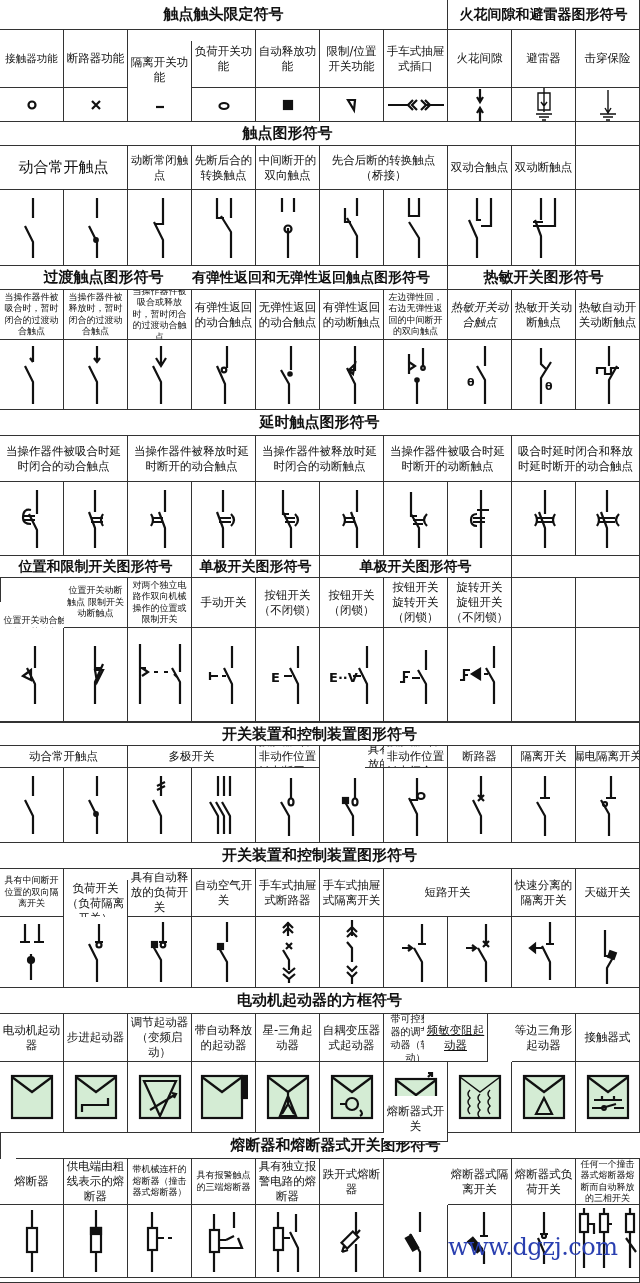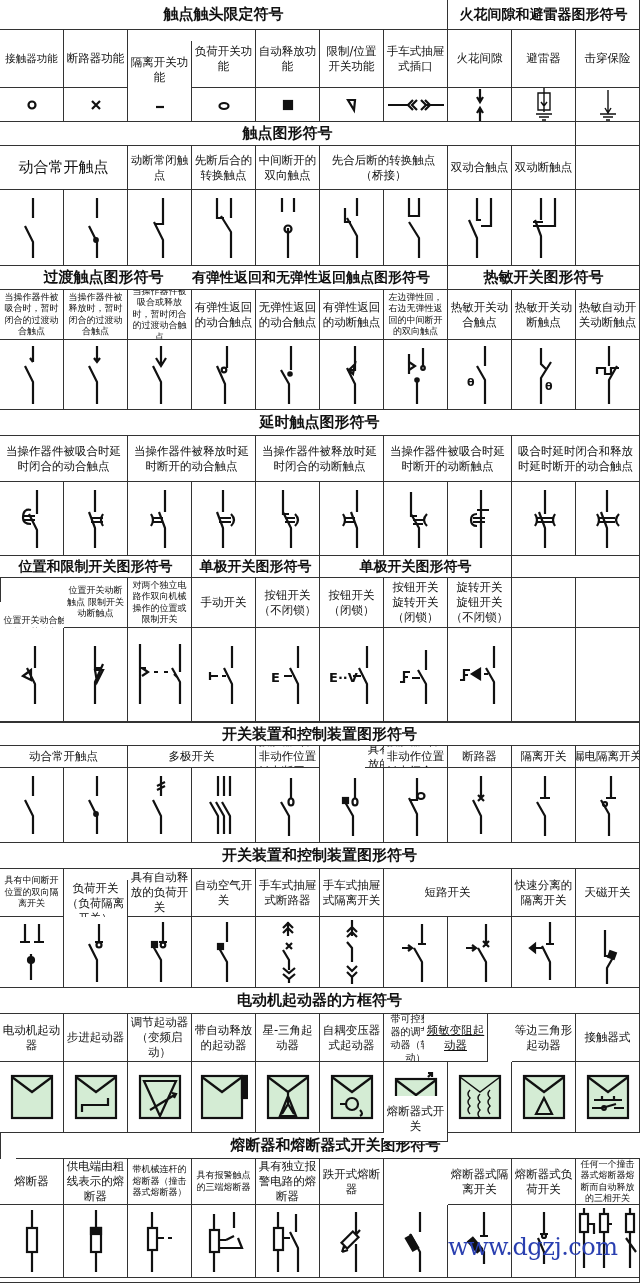--- a/index.html
+++ b/index.html
@@ -166,21 +166,21 @@
   <div class="cell title" style="left:192px;top:266px;width:256px;height:24px;font-size:14px;justify-content:flex-start;">有弹性返回和无弹性返回触点图形符号</div>
   <div class="cell title" style="left:448px;top:266px;width:192px;height:24px;">热敏开关图形符号</div>
 
   <div class="cell lbl sm" style="left:0;top:290px;width:64px;height:50px;">当操作器件被吸合时，暂时闭合的过渡动合触点</div>
   <div class="cell lbl sm" style="left:64px;top:290px;width:64px;height:50px;">当操作器件被释放时，暂时闭合的过渡动合触点</div>
   <div class="cell lbl sm" style="left:128px;top:290px;width:64px;height:50px;">当操作器件被吸合或释放时，暂时闭合的过渡动合触点</div>
   <div class="cell lbl" style="left:192px;top:290px;width:64px;height:50px;">有弹性返回的动合触点</div>
   <div class="cell lbl" style="left:256px;top:290px;width:64px;height:50px;">无弹性返回的动合触点</div>
   <div class="cell lbl" style="left:320px;top:290px;width:64px;height:50px;">有弹性返回的动断触点</div>
   <div class="cell lbl sm" style="left:384px;top:290px;width:64px;height:50px;">左边弹性回，右边无弹性返回的中间断开的双向触点</div>
-  <div class="cell lbl" style="left:448px;top:290px;width:64px;height:50px;">热敏开关动合触点</div>
+  <div class="cell lbl" style="left:448px;top:290px;width:64px;height:50px;font-style:italic;">热敏开关动合触点</div>
   <div class="cell lbl" style="left:512px;top:290px;width:64px;height:50px;">热敏开关动断触点</div>
   <div class="cell lbl" style="left:576px;top:290px;width:64px;height:50px;">热敏自动开关动断触点</div>
 
   <div class="cell sym" style="left:0;top:340px;width:64px;height:70px;">
     <svg width="30" height="62">
         <path d="M16 2 L16 18 M13 14 L16 18 M8 22 L16 38 L16 60"></path>
       </svg>
     </div>
   <div class="cell sym" style="left:64px;top:340px;width:64px;height:70px;">
     <svg width="30" height="62">

